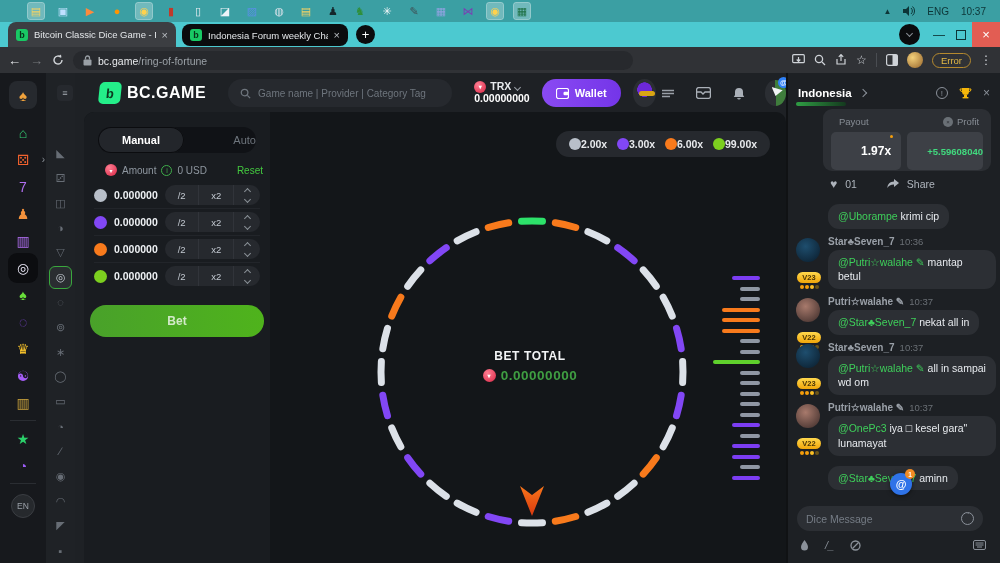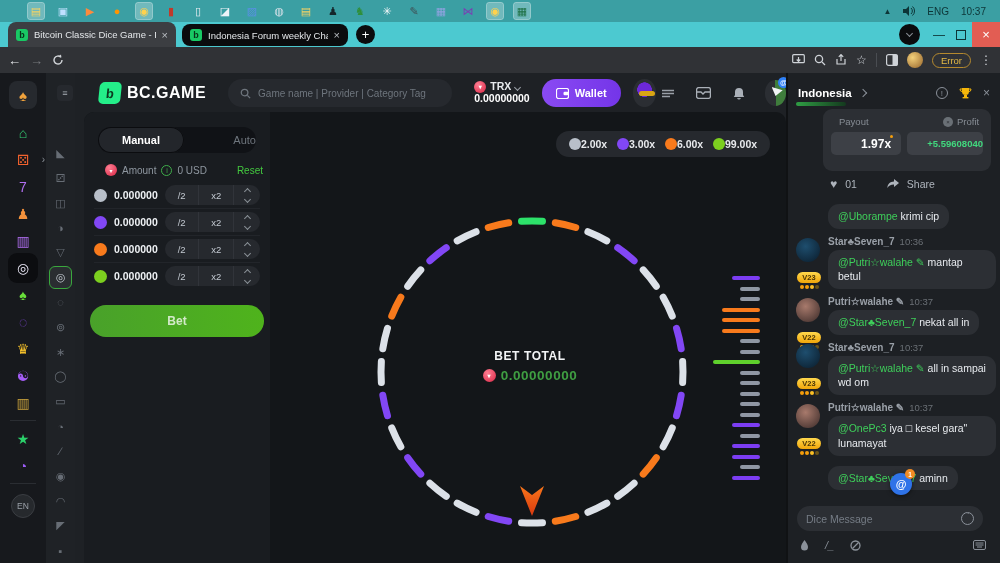--- a/index.html
+++ b/index.html
@@ -107,21 +107,21 @@
   .chan::after{content:"";position:absolute;left:-2px;bottom:-7px;width:50px;height:4px;border-radius:2px;background:linear-gradient(90deg,#2f9e44,#14391e);}
   .chan-chev{width:5px;height:5px;border-right:1.4px solid #8b919a;border-top:1.4px solid #8b919a;transform:rotate(45deg);}
   .chat-head-right{margin-left:auto;display:flex;align-items:center;gap:11px;color:#8b919a;}
   .info-circ{width:12px;height:12px;border-radius:50%;border:1.2px solid #8b919a;font-size:8px;display:flex;align-items:center;justify-content:center;box-sizing:border-box;}
   .paycard{position:absolute;left:35px;top:36px;width:168px;height:62px;background:#2c2f34;border-radius:9px;padding:7px 8px;box-sizing:border-box;}
   .pc-labels{display:flex;font-size:9.5px;color:#878d95;gap:26px;}
   .pc-labels .l1{width:78px;padding-left:8px;}
   .pc-labels .l2{display:flex;align-items:center;gap:4px;}
   .coin-gray{width:10px;height:10px;border-radius:50%;background:#6a7076;display:inline-flex;align-items:center;justify-content:center;color:#2c2f34;font-size:6px;}
   .pc-boxes{display:flex;gap:6px;margin-top:5px;}
-  .pc-box{height:23px;border-radius:5px;background:#3d4046;display:flex;align-items:center;justify-content:center;position:relative;padding-left:20px;}
+  .pc-box{height:38px;border-radius:5px;background:#3d4046;display:flex;align-items:center;justify-content:center;position:relative;padding-left:20px;}
   .pc-box.b1{width:72px;font-size:12px;font-weight:bold;color:#fff;}
   .pc-box.b1::after{content:"";position:absolute;right:8px;top:3px;width:3px;height:3px;background:#f59e0b;border-radius:50%;}
   .pc-box.b2{width:74px;font-size:9.5px;font-weight:bold;color:#41d97e;}
   .likerow{position:absolute;left:42px;top:104px;display:flex;align-items:center;gap:8px;color:#aeb4bc;font-size:10.5px;}
   .likerow .gap{width:14px;}
   .msgs{position:absolute;left:8px;top:128px;width:200px;}
   .msg{position:relative;margin-bottom:7px;}
   .msg-av{position:absolute;left:0;top:2px;width:24px;height:24px;border-radius:50%;}
   .msg-head{margin-left:32px;font-size:10px;color:#9aa0a8;font-weight:bold;}
   .msg-time{color:#6b7076;font-weight:normal;margin-left:5px;font-size:9.5px;}
@@ -204,20 +204,29 @@
 
   <div class="abs toolbar">
     <span class="nav-b">←</span>
     <span class="nav-b dis">→</span>
     <span class="tool-ico">
       <svg width="12" height="12" viewBox="0 0 12 12">
           <path d="M10 6a4 4 0 1 1-1.2-2.8" stroke="#d0d3d7" stroke-width="1.4" fill="none"></path>
           <polygon points="9,0.4 9.4,3.6 6.4,2.6" fill="#d0d3d7"></polygon>
         </svg>
     </span>
+    <div class="urlbox">
+      <span>
+        <svg width="9" height="11" viewBox="0 0 9 11">
+            <rect x="0.5" y="4.5" width="8" height="6" rx="1" fill="#9aa0a6"></rect>
+            <path d="M2.5 4.5V3a2 2 0 0 1 4 0v1.5" stroke="#9aa0a6" stroke-width="1.3" fill="none"></path>
+          </svg>
+      </span>
+      <span><span class="url-host">bc.game</span><span class="url-path">/ring-of-fortune</span></span>
+    </div>
     <span style="flex:1;"></span>
     <span class="tool-ico">
       <svg width="13" height="12" viewBox="0 0 13 12">
           <rect x="0.7" y="0.7" width="11.6" height="8" rx="1" stroke="#cfd3d8" fill="none" stroke-width="1.2"></rect>
           <path d="M6.5 3v4 M4.7 5.5 6.5 7.3 8.3 5.5" stroke="#cfd3d8" stroke-width="1.2" fill="none"></path>
         </svg>
     </span>
     <span class="tool-ico">
       <svg width="12" height="12" viewBox="0 0 12 12">
           <circle cx="5" cy="5" r="3.6" stroke="#cfd3d8" stroke-width="1.3" fill="none"></circle>

